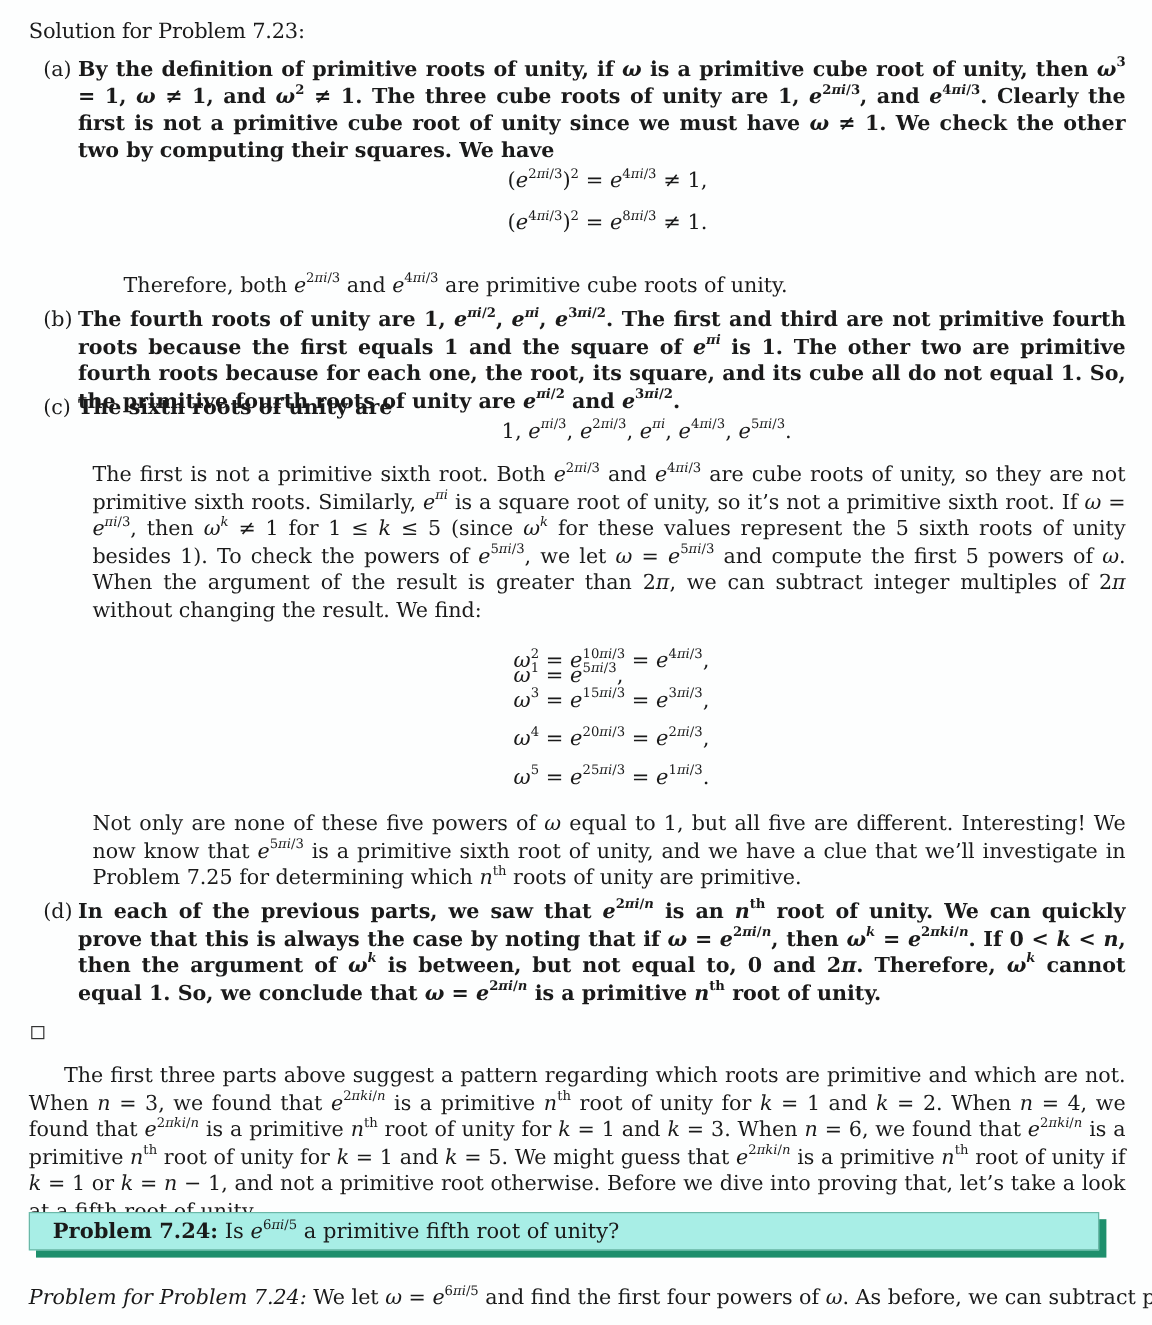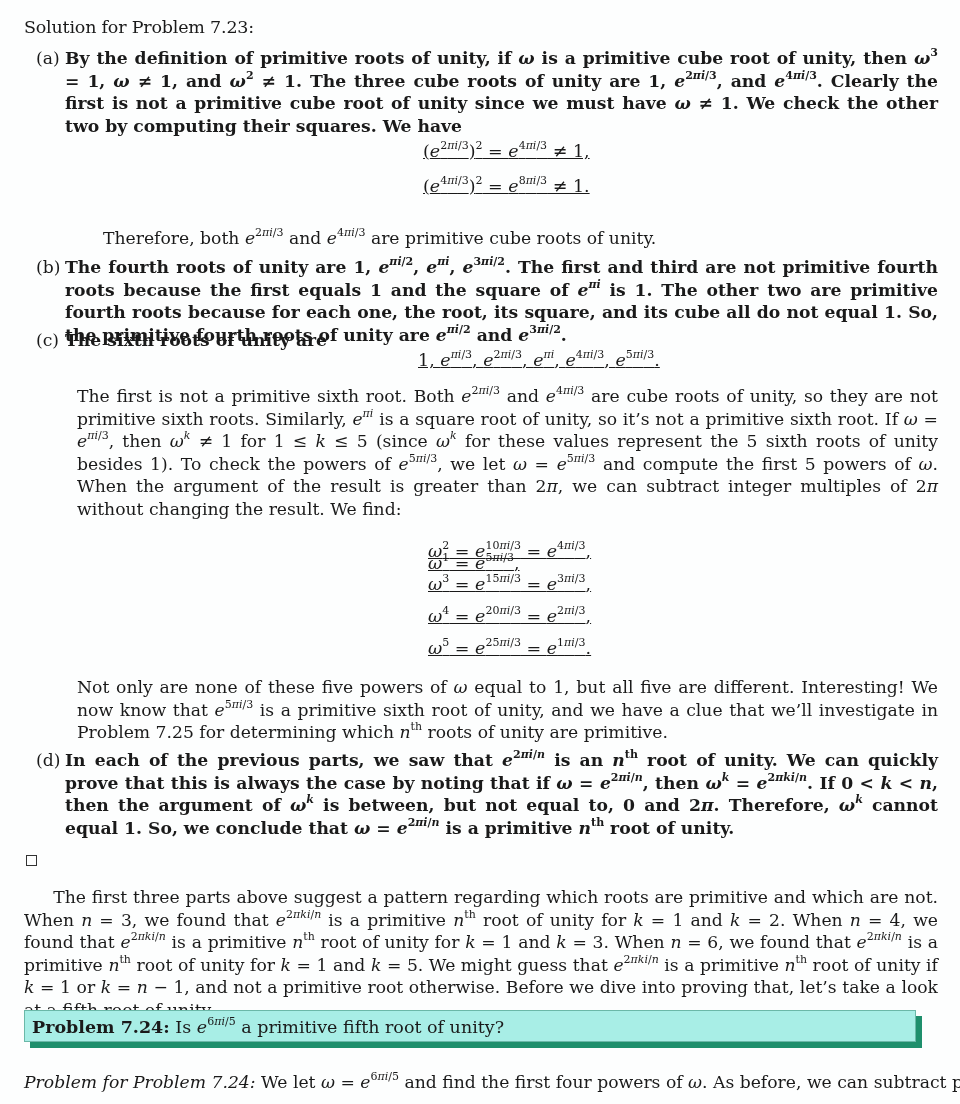--- a/index.html
+++ b/index.html
@@ -12,28 +12,28 @@
     line-height:22.5px;
     position:relative;
   }
   .abs { position:absolute; }
   .sol-title { left:24px; top:16px; font-size:17.5px; letter-spacing:-0.2px; }
   .part { position:absolute; left:36px; width:902px; }
   .plabel { position:absolute; left:0; top:0; }
   .pbody { margin-left:29px; text-align:justify;font-weight:bold; }
   i.m { font-style:italic; }
   sup { font-size:11px; line-height:0; position:relative; top:-1px; vertical-align:super; }
-  .eq { position:absolute; font-size:17.5px; white-space:nowrap;text-decoration:underline; }
+  .eq { position:absolute; font-size:17.5px; white-space:nowrap; }
   .qed { position:absolute; left:26px; top:855px; width:9px; height:9px; border:1px solid #333; }
   .para { position:absolute; left:24px; width:914px; text-align:justify; }
   .problem-box {
     position:absolute; left:24px; top:1010px; width:892px; height:32px;
     background:#a8eee6; border:1px solid #6bb8a8;
     box-shadow: 6px 6px 0 #1e8f6c;
-    font-size:17.5px; line-height:32px; padding-left:7px; box-sizing:border-box;
+    font-size:17.5px; line-height:32px; padding-left:19px; box-sizing:border-box;
   }
   .problem-box b { font-weight:bold; }
   .sol2 { position:absolute; left:24px; top:1071px; width:914px; white-space:nowrap; }
 </style>
 </head>
 <body>
 
 <div class="abs sol-title">Solution for Problem 7.23:</div>
 
 <div class="part" style="top:47px;">

